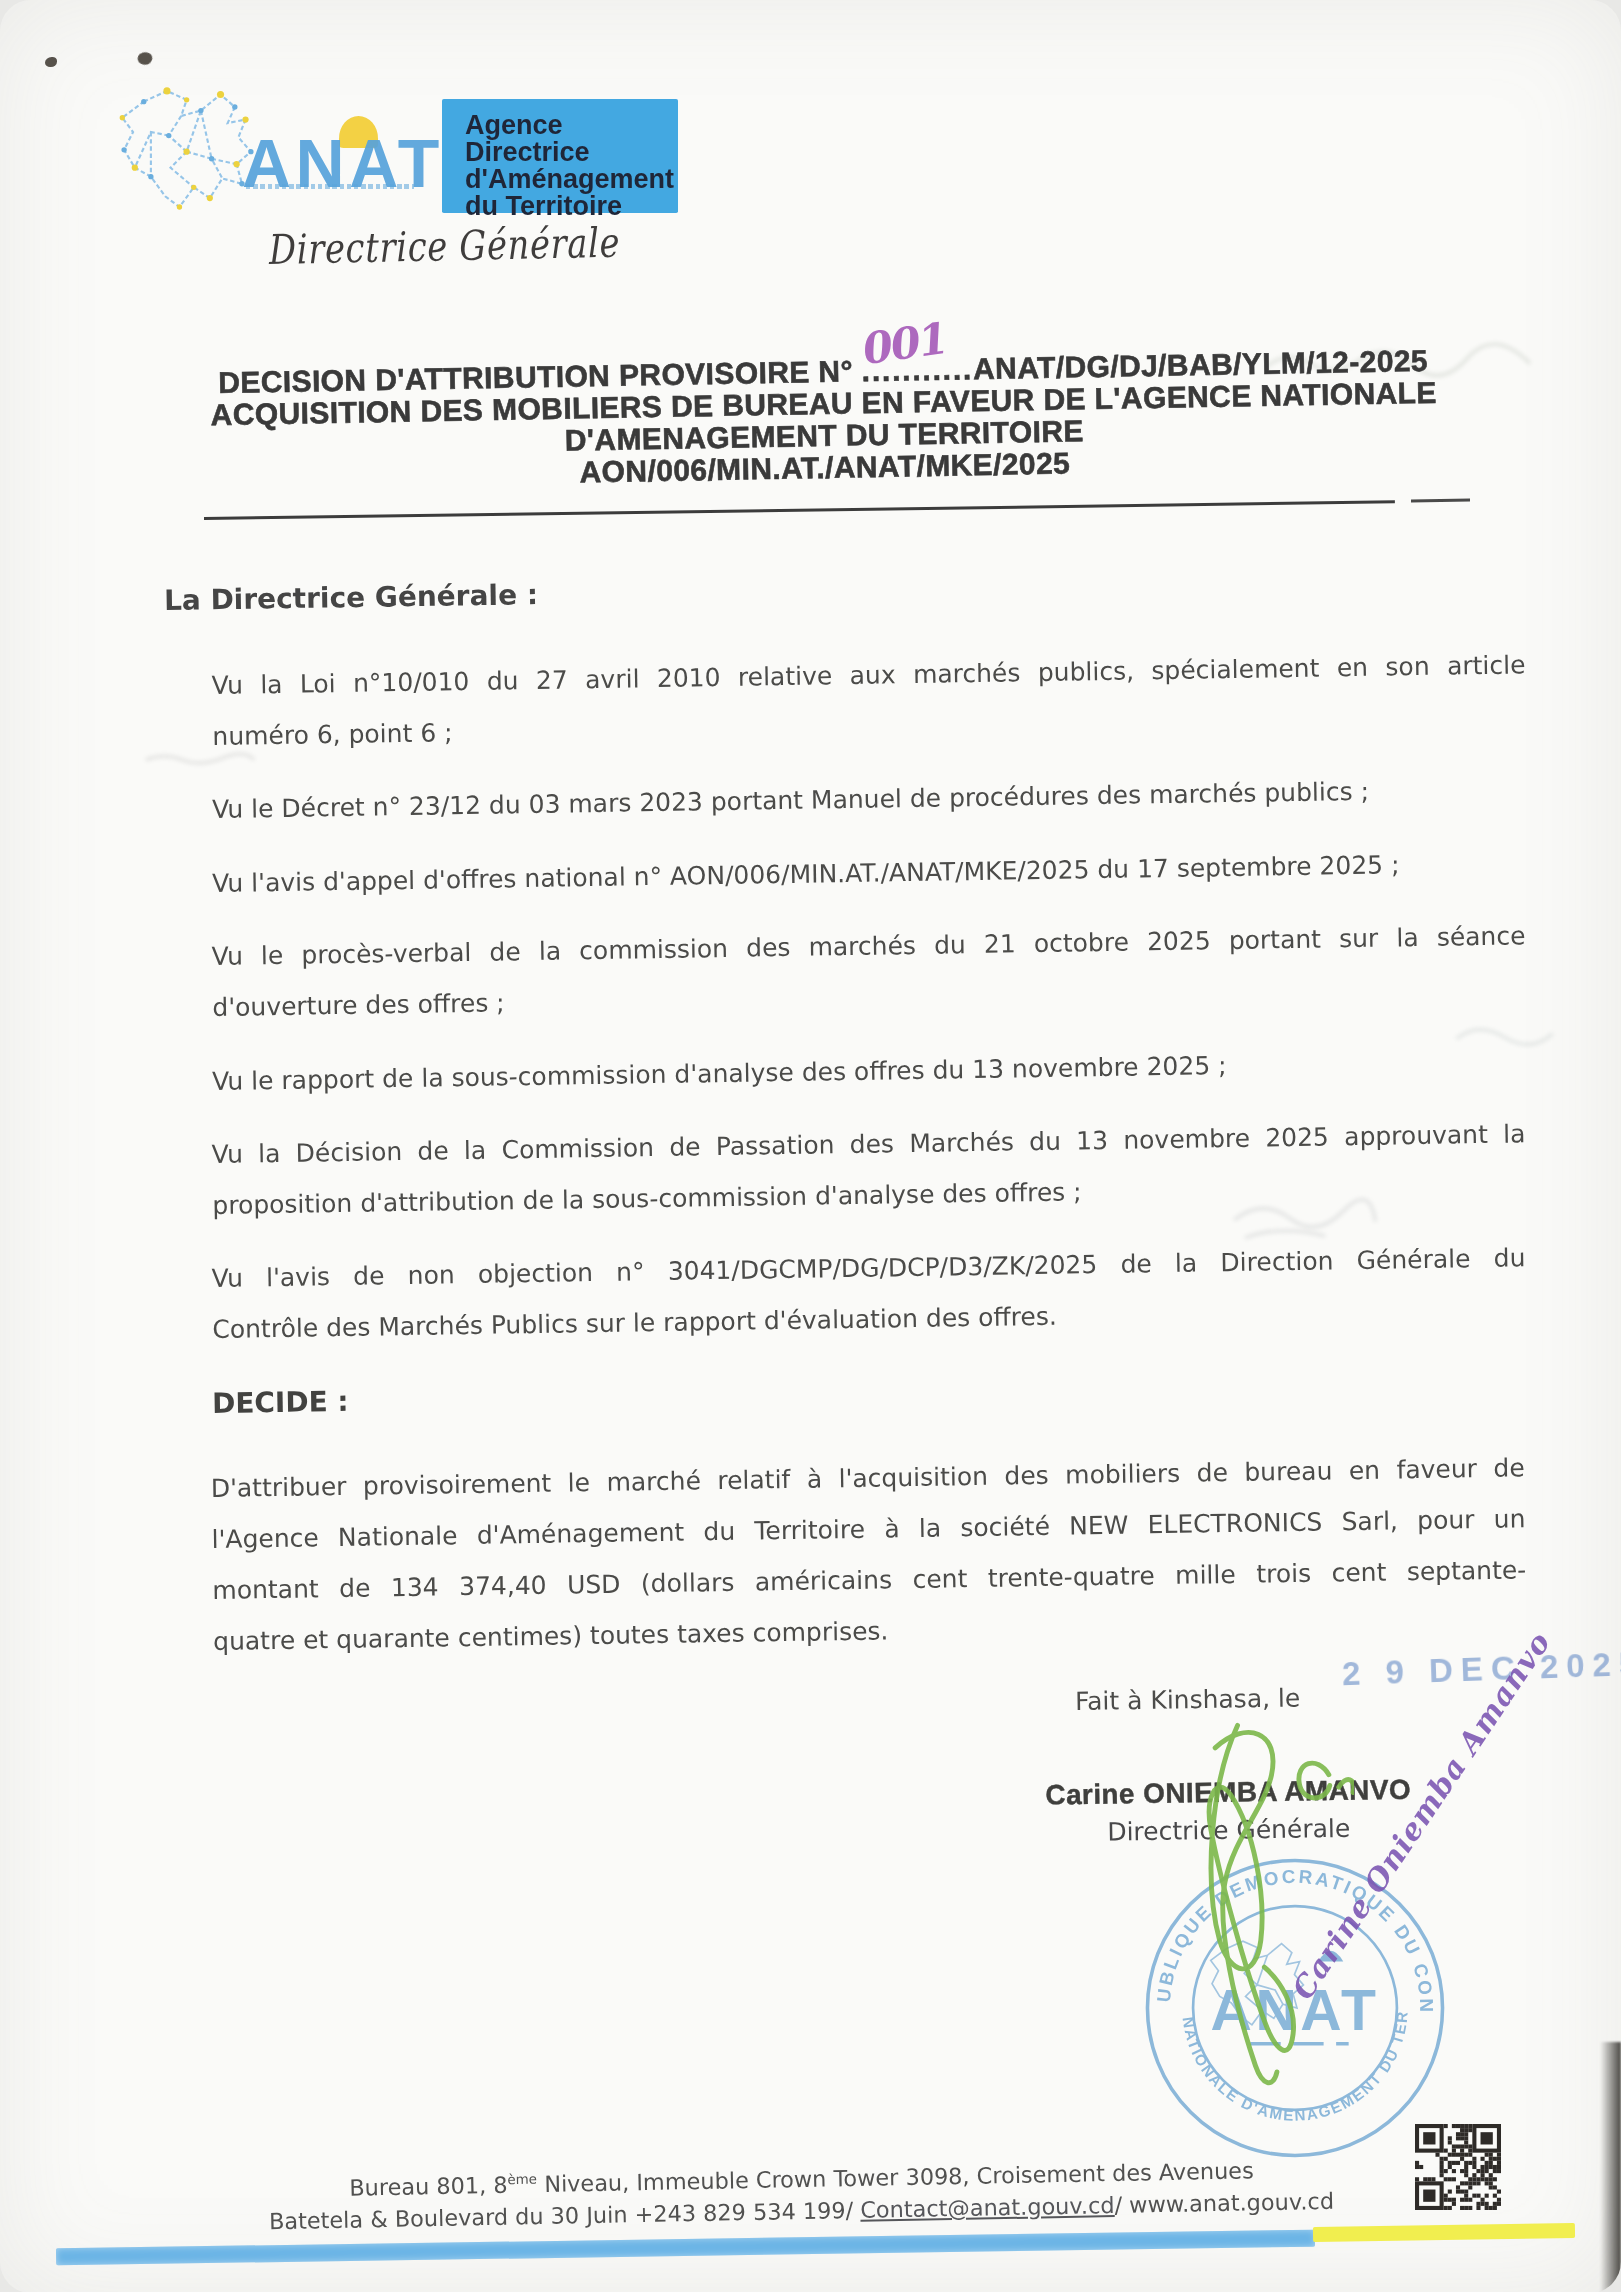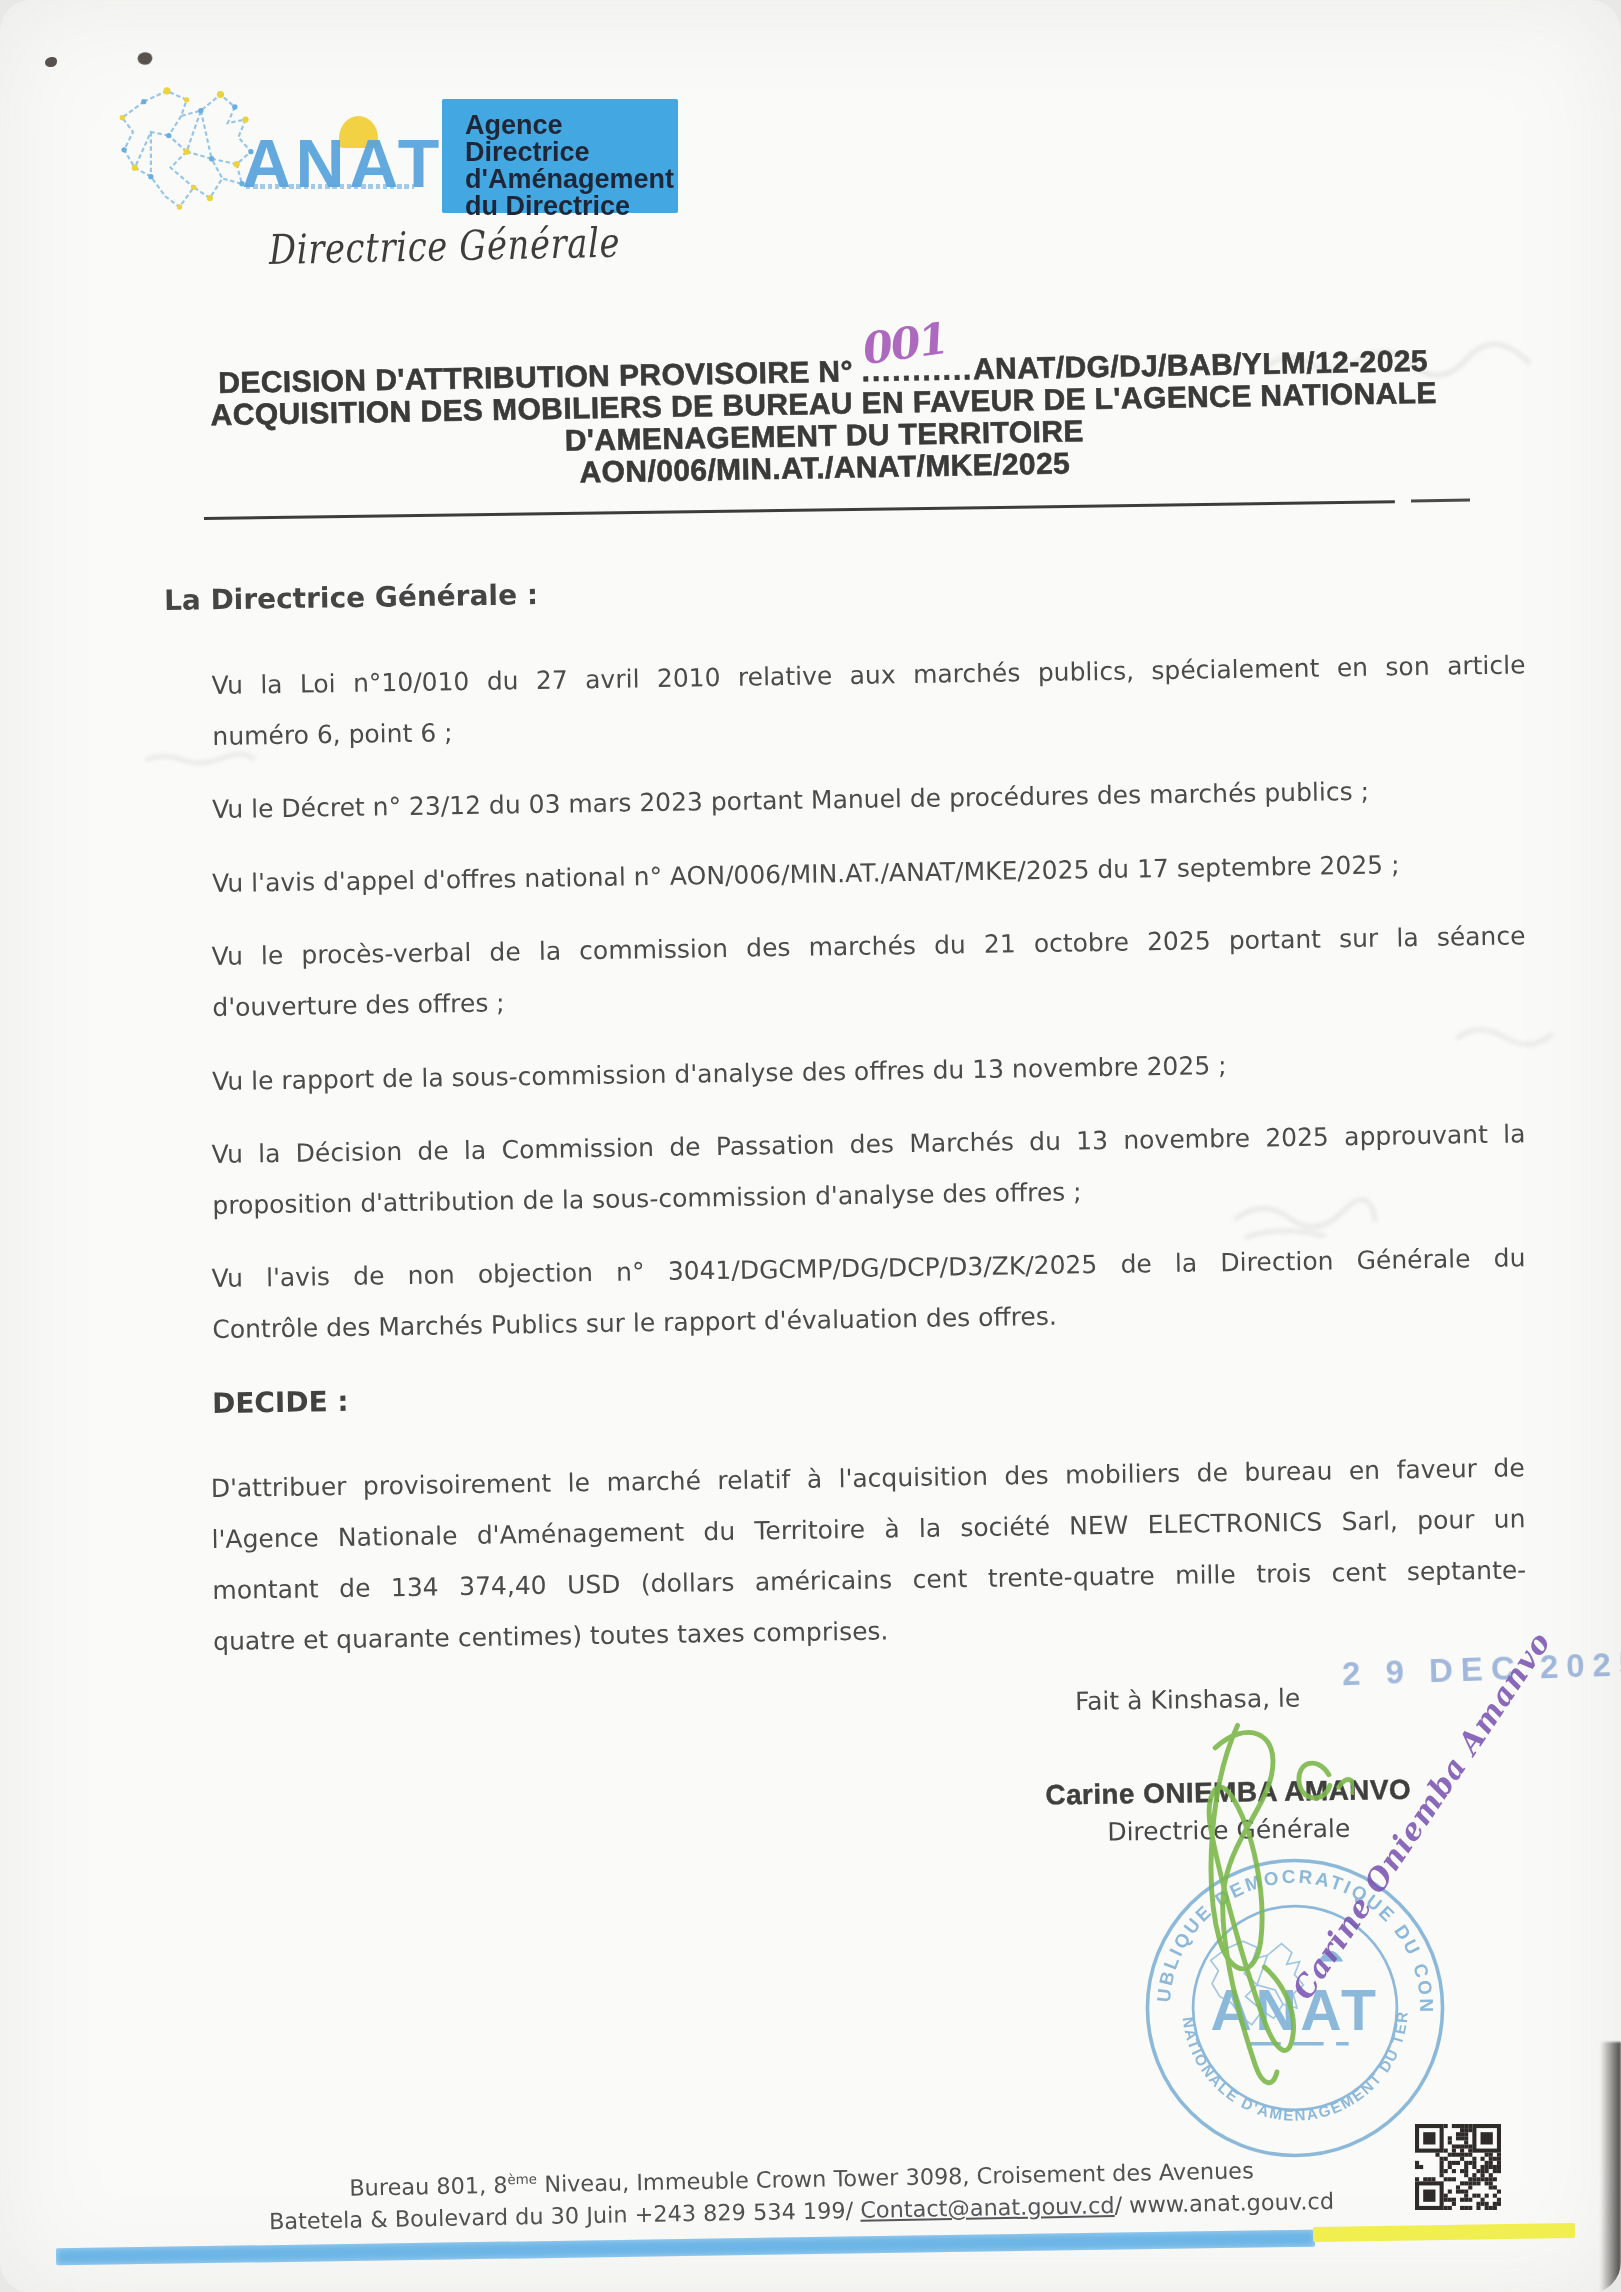--- a/index.html
+++ b/index.html
@@ -141,21 +141,21 @@
         <circle cx="88" cy="118" r="3" fill="#ecd23e"></circle>
     </g>
   </svg>
   <div id="anat-dome"></div>
   <div id="anat-wordmark">ANAT</div>
   <div id="anat-tagline"></div>
   <div id="logo-box">
     <div class="bl">Agence</div>
     <div class="bl">Directrice</div>
     <div class="bl">d'Aménagement</div>
-    <div class="bl">du Directrice</div>
+    <div class="bl">du Territoire</div>
   </div>
   <div id="script-title">Directrice Générale</div>
 
   <div id="title-block">
     <div>
       <span>DECISION D'ATTRIBUTION PROVISOIRE N° </span><span class="dots-wrap"><span class="dots">...........</span><span id="hand-number">001</span></span><span>ANAT/DG/DJ/BAB/YLM/12-2025</span>
     </div>
     <div>ACQUISITION DES MOBILIERS DE BUREAU EN FAVEUR DE L'AGENCE NATIONALE</div>
     <div>D'AMENAGEMENT DU TERRITOIRE</div>
     <div>AON/006/MIN.AT./ANAT/MKE/2025</div>

